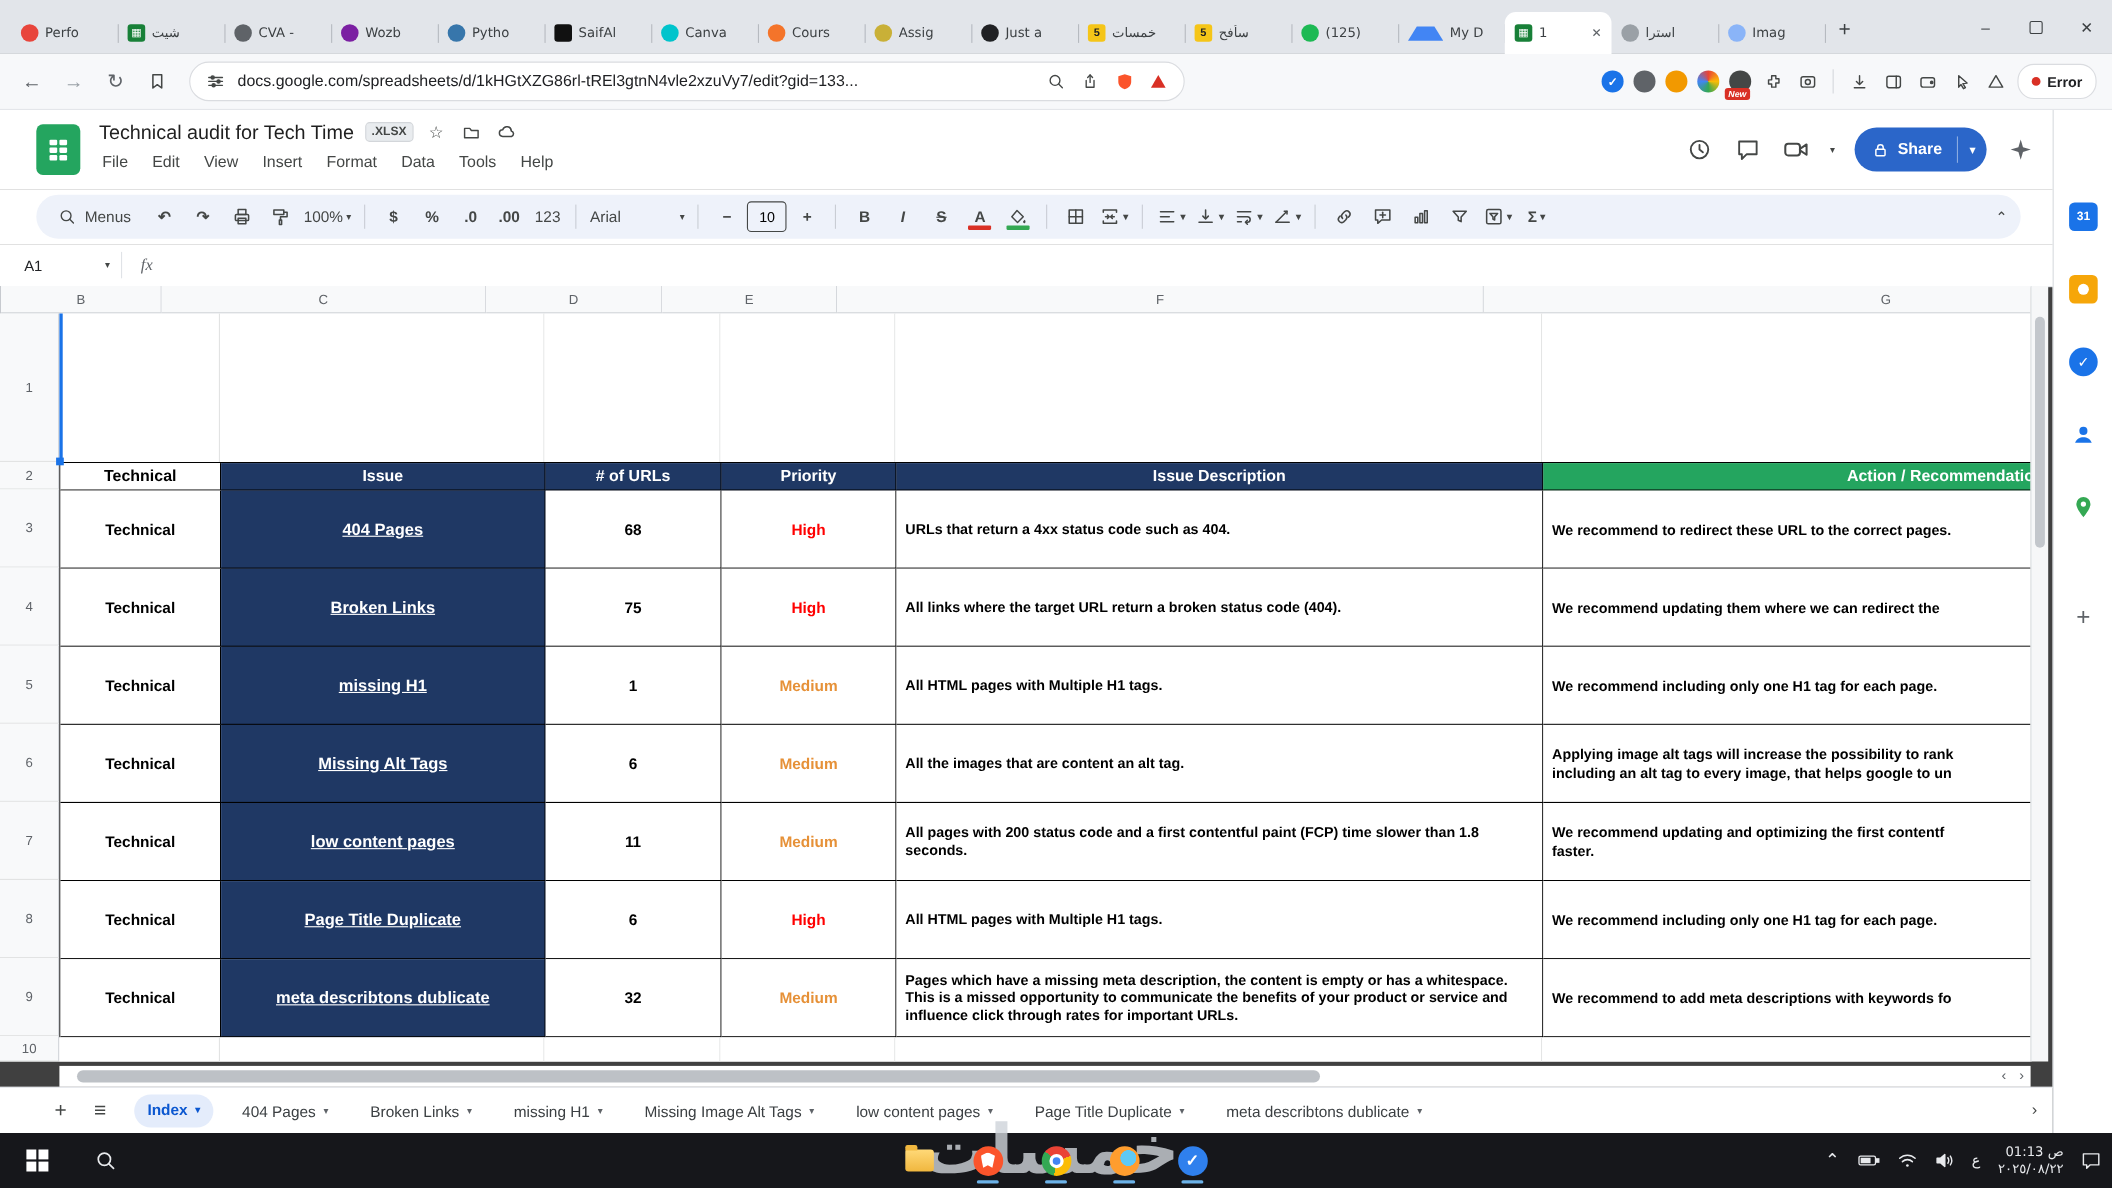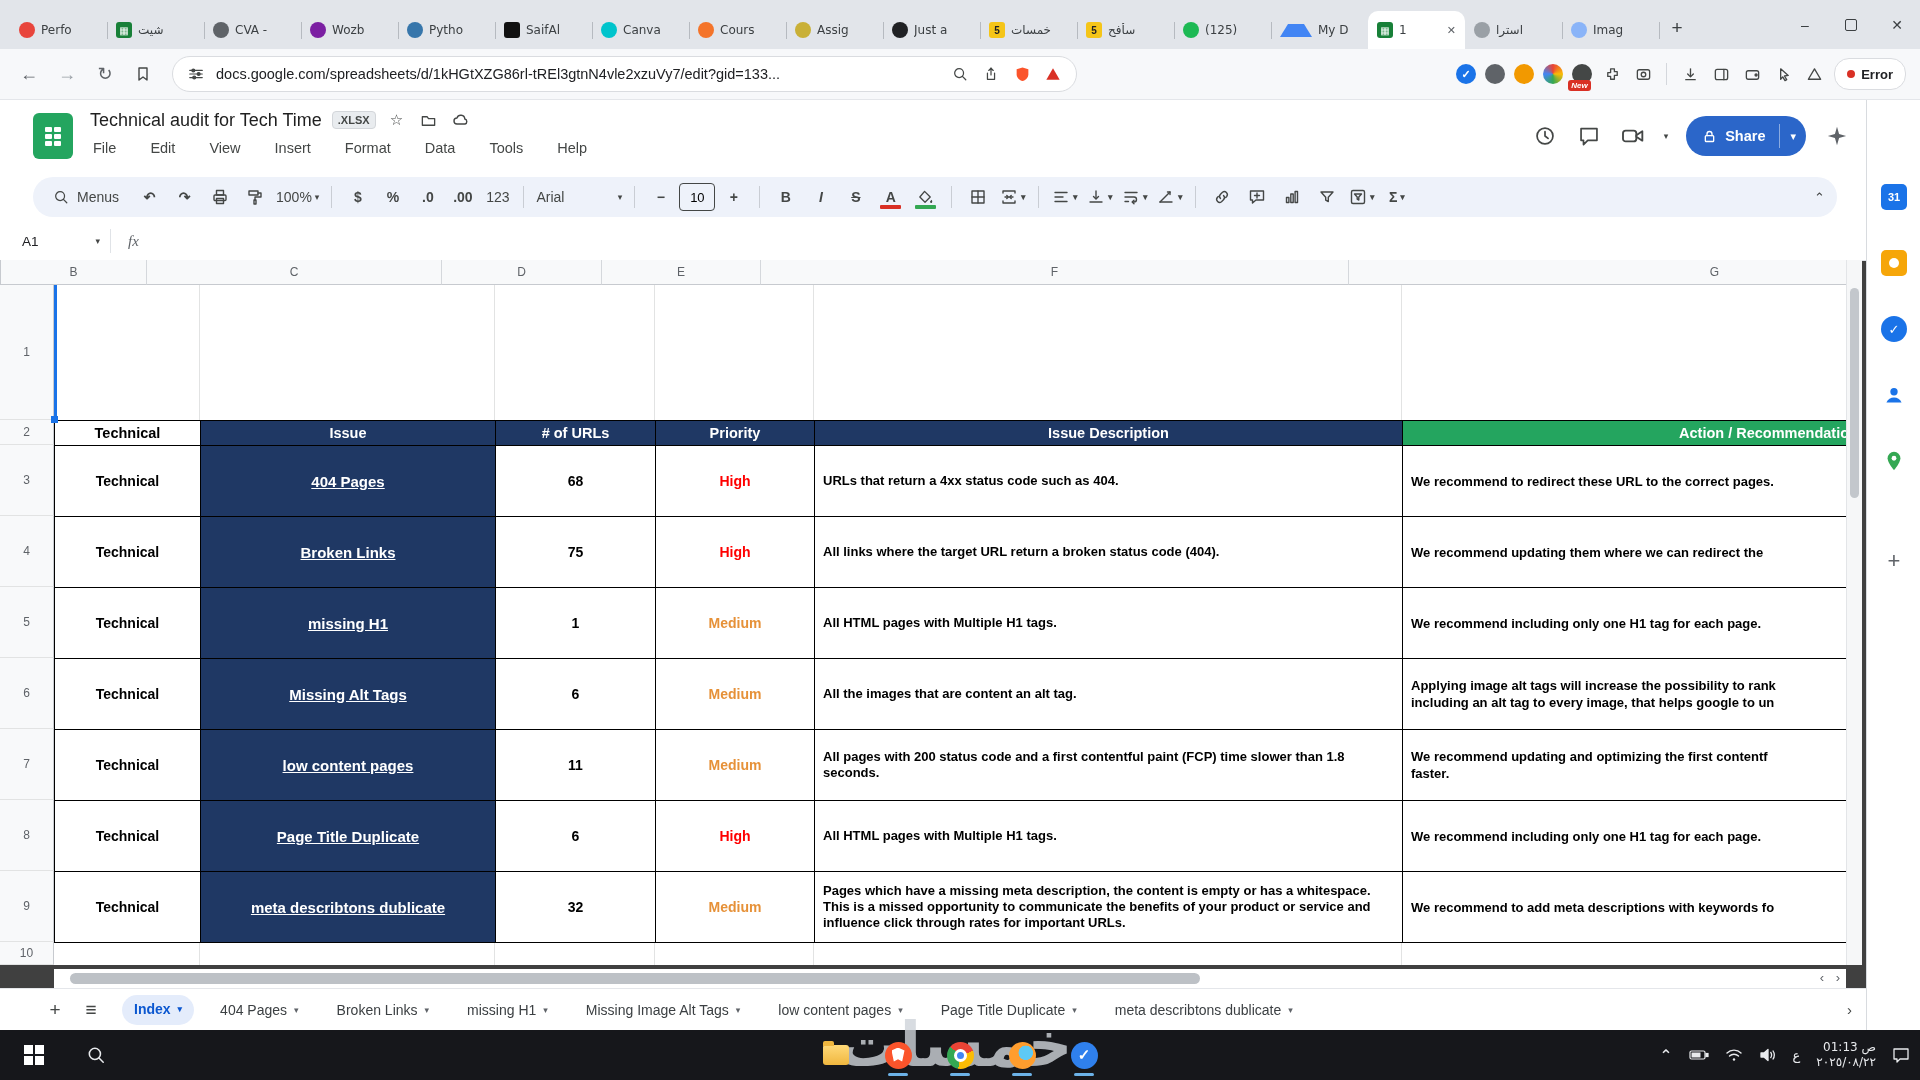--- a/index.html
+++ b/index.html
@@ -42,21 +42,21 @@
 
   
   .appheader{position:absolute;left:0;top:100px;width:1920px;height:72px;background:#fff;}
   .slogo{position:absolute;left:33px;top:13px;width:40px;height:46px;background:var(--green);border-radius:6px;display:flex;align-items:center;justify-content:center;}
   .slogo .grid9{display:grid;grid-template-columns:7px 7px;grid-template-rows:5px 5px 5px;gap:2px;}
   .slogo .grid9 span{background:#fff;border-radius:1px;}
   .titlerow{position:absolute;left:90px;top:6px;display:flex;align-items:center;gap:10px;height:28px;}
   .doctitle{font-size:18px;color:#1f1f1f;}
   .xlsxbadge{font-size:11px;font-weight:700;color:#444746;background:#e9ecef;border:1px solid #d3d6da;border-radius:4px;padding:2px 5px;}
   .hdrmini{width:22px;height:22px;display:flex;align-items:center;justify-content:center;color:#444746;font-size:15px;}
-  .menubar{position:absolute;left:84px;top:36px;display:flex;gap:16px;}
+  .menubar{position:absolute;left:84px;top:36px;display:flex;gap:4px;}
   .menu-item{font-size:14.5px;color:#444746;padding:4px 9px;border-radius:6px;}
   .appright{position:absolute;right:16px;top:14px;display:flex;align-items:center;gap:18px;height:44px;}
   .aricon{width:26px;height:26px;display:flex;align-items:center;justify-content:center;}
   .sharepill{height:40px;background:var(--share);border-radius:20px;display:flex;align-items:center;color:#fff;overflow:hidden;}
   .sharemain{display:flex;align-items:center;gap:8px;padding:0 14px 0 16px;font-size:14.5px;font-weight:700;}
   .sharesep{width:1px;height:24px;background:rgba(255,255,255,.45);}
   .sharecaret{padding:0 10px;font-size:11px;}
   .avatar{width:36px;height:36px;border-radius:50%;background:#3d5e63;color:#fff;display:flex;align-items:center;justify-content:center;font-size:16px;font-weight:700;}
 
   

